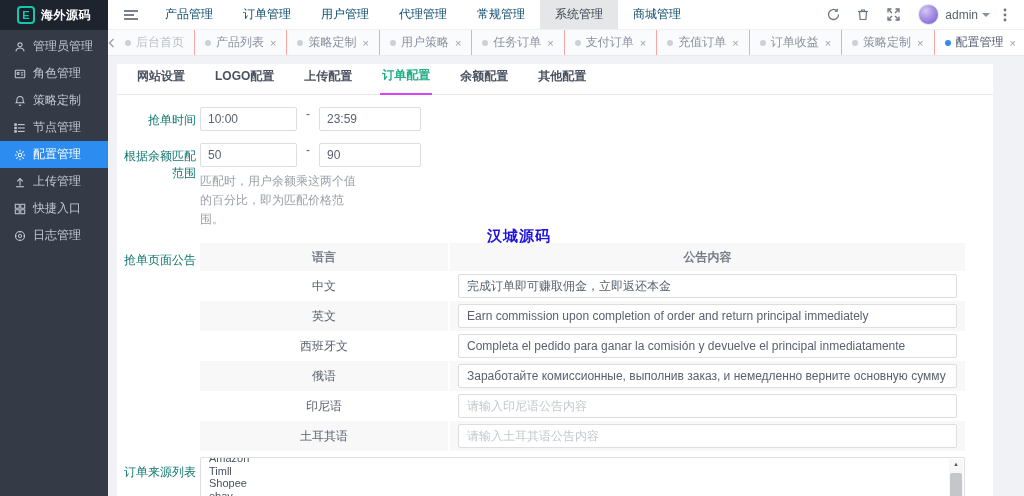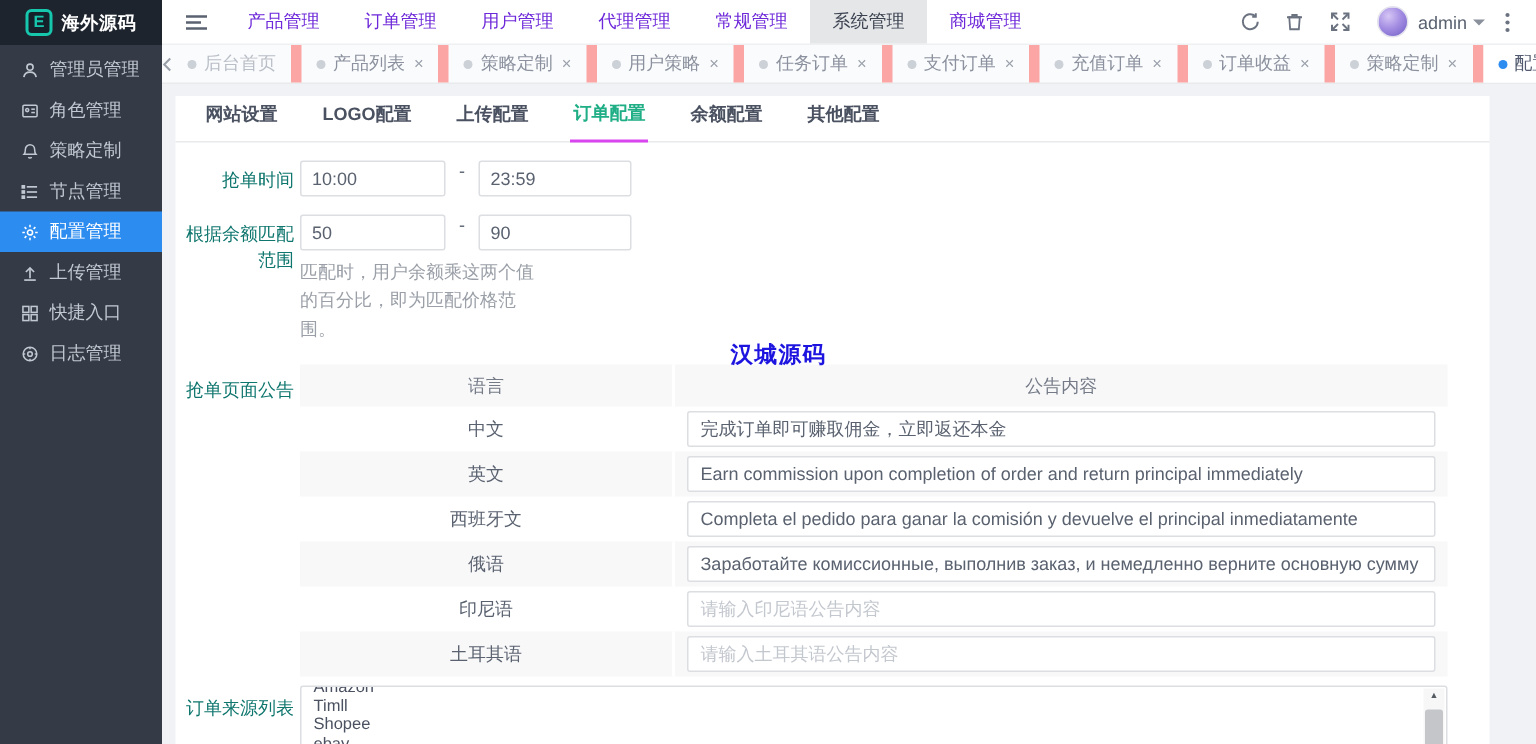--- a/index.html
+++ b/index.html
@@ -5,33 +5,33 @@
   * { margin:0; padding:0; box-sizing:border-box; }
   body { font-family:"Liberation Sans","DejaVu Sans",sans-serif; background:#d8dadd; }
   #app { position:relative; width:1024px; height:496px; background:#f0f2f5; overflow:hidden; font-family:"Liberation Sans","DejaVu Sans",sans-serif; }
 
   
   .hdr { position:absolute; top:0; left:0; right:0; height:30px; background:#fff; border-bottom:1px solid #eef0f2; display:flex; z-index:30; }
   .brand { width:108px; height:30px; background:#1d242e; display:flex; align-items:center; justify-content:center; gap:6px; flex:none; }
   .logo-sq { width:18px; height:18px; border:2px solid #16c7ad; border-radius:4px; color:#16c7ad; font-weight:bold; font-size:11px; display:flex; align-items:center; justify-content:center; background:#15202a; }
   .brand-title { color:#fff; font-size:12px; font-weight:bold; letter-spacing:.5px; }
   .burger { display:flex; align-items:center; padding:0 12px 0 16px; color:#5a6270; }
-  .navitem { padding:0 15px; display:flex; align-items:center; font-size:12px; color:#6d28d9; cursor:pointer; }
+  .navitem { padding:0 15px; display:flex; align-items:center; font-size:12px; color:#0c4a6e; cursor:pointer; }
   .navitem.active { background:#e4e6e8; color:#3c4350; }
   .hright { margin-left:auto; display:flex; align-items:center; padding-right:4px; }
   .hicon { width:30px; display:flex; justify-content:center; align-items:center; color:#6b7280; cursor:pointer; }
   .avatar { width:21px; height:21px; border-radius:50%; margin:0 6px 0 10px; background:radial-gradient(circle at 35% 30%, #d6c6f5 0%, #a58fe3 45%, #6f5bc6 100%); border:1px solid #e3e3ee; }
   .uname { font-size:12px; color:#5a6270; display:flex; align-items:center; gap:4px; cursor:pointer; }
   .caret { width:0; height:0; border:4px solid transparent; border-top-color:#8a919c; margin-top:4px; }
 
   
   .tbar { position:absolute; top:30px; left:108px; right:0; height:26px; background:#fafbfc; border-bottom:1px solid #e8eaec; display:flex; align-items:stretch; z-index:20; }
   .tprev, .tnext, .tdrop { width:22px; display:flex; align-items:center; justify-content:center; color:#9aa0ab; cursor:pointer; }
   .ttabs { display:flex; }
-  .ttab { display:flex; align-items:center; gap:5px; padding:0 10px; font-size:12px; color:#8b919e; border-right:7px solid #fca5a5; cursor:pointer; white-space:nowrap; }
+  .ttab { display:flex; align-items:center; gap:5px; padding:0 10px; font-size:12px; color:#8b919e; border-right:1px solid #fca5a5; cursor:pointer; white-space:nowrap; }
   .ttab.dim { color:#b9bec7; }
   .ttab.active { background:#fff; color:#515a6e; }
   .dot { width:6px; height:6px; border-radius:50%; background:#ccd0d7; flex:none; }
   .ttab.active .dot { background:#2d8cf0; }
   .tclose { color:#9aa0ab; font-size:11px; margin-left:1px; cursor:pointer; }
 
   
   .sb { position:absolute; top:30px; left:0; width:108px; bottom:0; background:#343a46; padding-top:3px; z-index:25; }
   .sbitem { height:27px; display:flex; align-items:center; gap:7px; padding-left:13px; color:#c2c8d1; font-size:12px; cursor:pointer; }
   .sbitem.active { background:#2d8cf0; color:#fff; }
@@ -48,21 +48,21 @@
   .fbody { margin-left:4px; }
   .inline { display:flex; align-items:flex-start; }
   .inp { height:24px; border:1px solid #dcdee2; border-radius:2px; padding:0 7px; font-size:12px; color:#5a6270; background:#fff; outline:none; }
   .w1 { width:97px; } .w2 { width:102px; }
   .dash { margin:0 9px; color:#5a6270; font-size:12px; }
   .help { width:158px; font-size:12px; color:#9ba0a8; line-height:19px; margin-top:5px; }
 
   .frow.tblrow { margin-top:14px; }
   .frow.tblrow .flabel { padding-top:9px; }
   .anntbl { width:765px; border-collapse:separate; border-spacing:0; font-size:12px; color:#5a6270; table-layout:fixed; }
-  .anntbl th { height:28px; background:#f8f8f9; font-weight:normal; color:#747b87; text-align:center; }
+  .anntbl th { height:28px; background:#f8f8f9; font-weight:bold; color:#747b87; text-align:center; }
   .anntbl th:first-child, .anntbl td:first-child { width:250px; border-right:2px solid #fff; }
   .anntbl td:first-child { text-align:center; }
   .anntbl td { height:30px; }
   .anntbl tr.even td { background:#f8f8f9; }
   .cval { padding:0 8px; }
   .tinp { display:block; width:100%; height:24px; border:1px solid #dcdee2; border-radius:2px; padding:0 8px; font-size:12px; color:#5a6270; background:#fff; outline:none; }
   .tinp::placeholder { color:#c3c7ce; }
 
   .frow.srcrow { margin-top:6px; }
   .frow.srcrow .flabel { padding-top:7px; }

